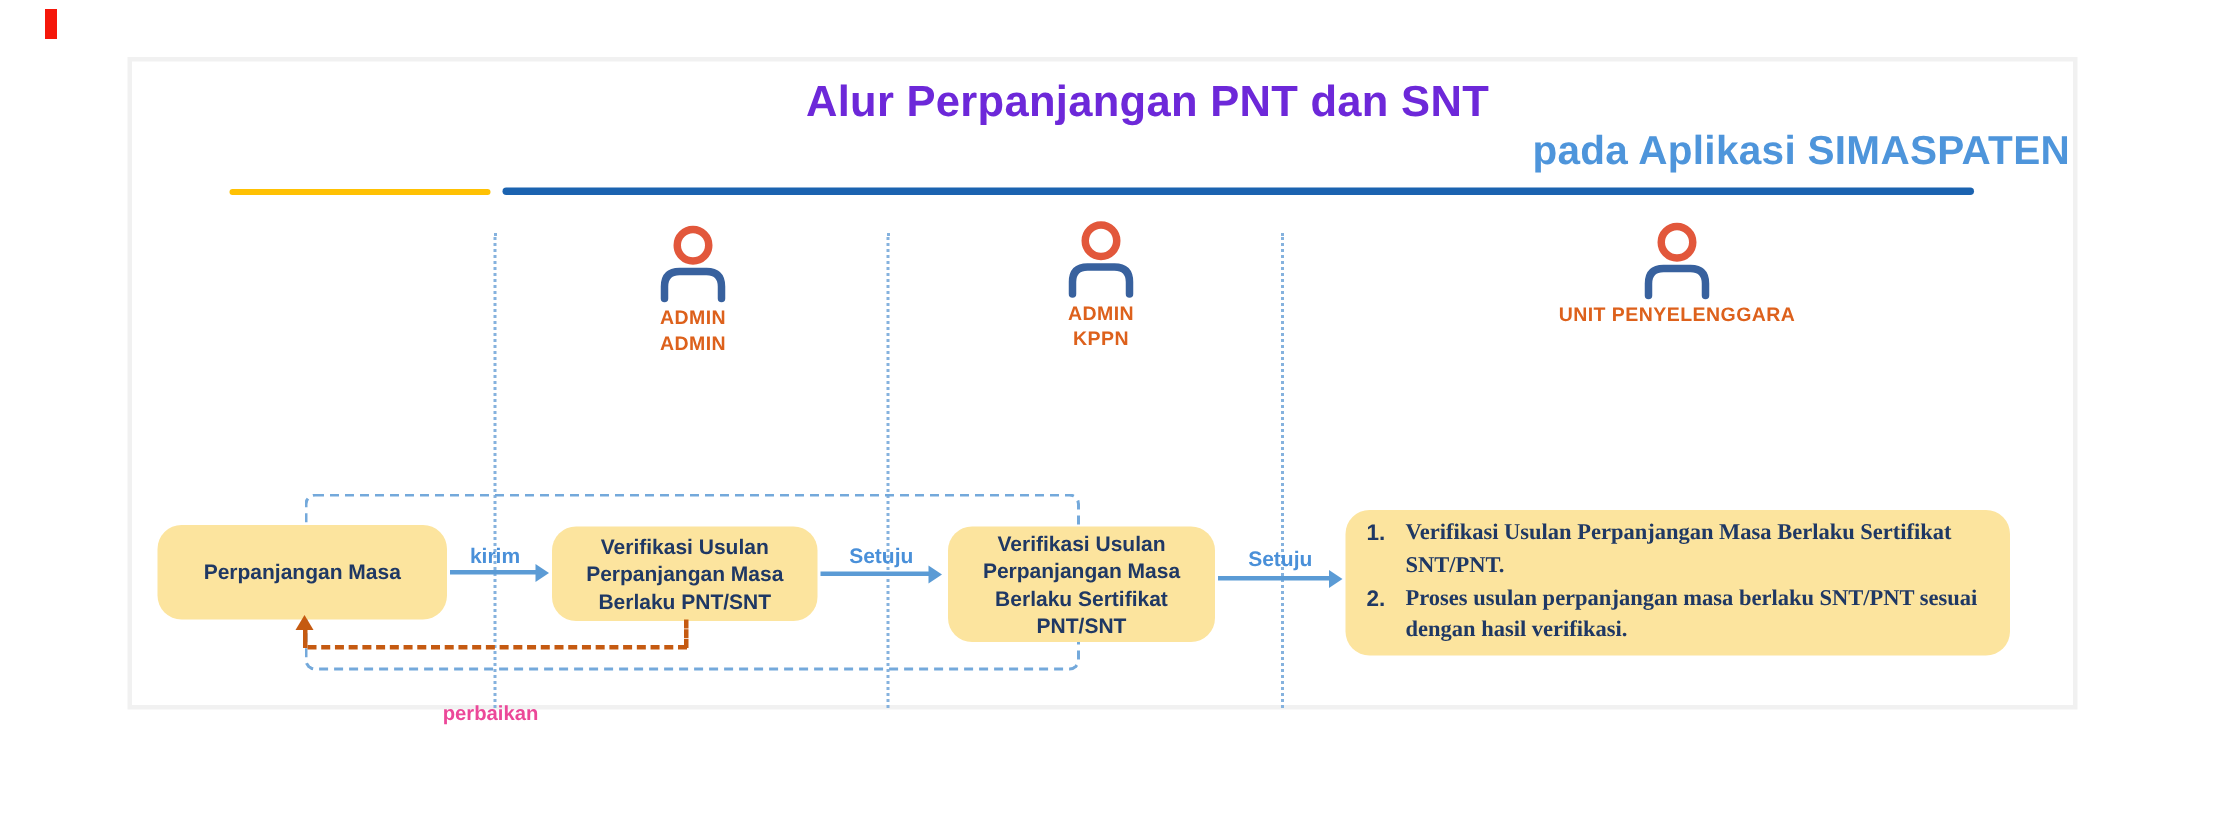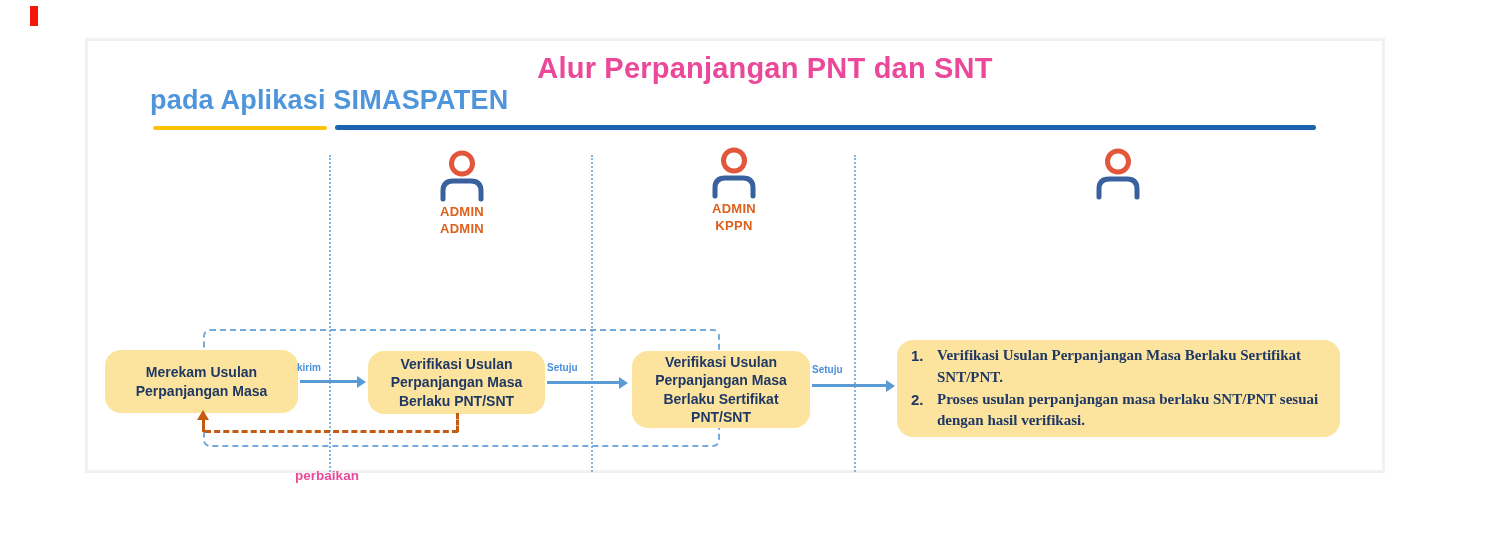--- a/index.html
+++ b/index.html
@@ -5,22 +5,22 @@
   html,body{margin:0;padding:0;background:#ffffff;}
   body{font-family:"Liberation Sans", sans-serif;}
   .stage{position:relative;width:1488px;height:543px;background:#ffffff;overflow:hidden;}
 
   .red-artifact{position:absolute;left:30px;top:6px;width:8px;height:20px;background:#f5170a;}
 
   .panel{position:absolute;left:85px;top:38px;width:1300px;height:435px;box-sizing:border-box;
          background:#ffffff;border:3px solid #f1f1f1;}
 
   .title{position:absolute;left:150px;top:52px;width:1230px;text-align:center;
-         font-size:29px;font-weight:bold;color:#ec4899;letter-spacing:.2px;}
-  .subtitle{position:absolute;left:150px;top:85px;width:1230px;text-align:left;
+         font-size:29px;font-weight:bold;color:#6d28d9;letter-spacing:.2px;}
+  .subtitle{position:absolute;left:150px;top:85px;width:1230px;text-align:right;
          font-size:27px;font-weight:bold;color:#4e95db;letter-spacing:.2px;}
   .rule-yellow{position:absolute;left:153px;top:126px;width:174px;height:4px;background:#ffc103;border-radius:2px;}
   .rule-blue{position:absolute;left:335px;top:125px;width:981px;height:5px;background:#1b63b0;border-radius:3px;}
 
   .lane-divider{position:absolute;top:155px;height:317px;width:0;border-left:2px dotted #85b2de;}
 
   .lane-head{position:absolute;text-align:center;}
   .lane-head svg{display:block;margin:0 auto;}
   .role-label{font-size:13px;font-weight:bold;color:#dd611c;letter-spacing:.3px;line-height:1.3;text-align:center;}
 
@@ -35,21 +35,21 @@
         display:flex;flex-direction:column;justify-content:center;padding:8px 18px 8px 14px;}
   .pbox-list ol{list-style:none;margin:0;padding:0;}
   .pbox-list li{display:flex;align-items:flex-start;}
   .pbox-list .num{width:26px;flex:0 0 26px;}
   .pbox-list .itxt{flex:1;font-family:Liberation Serif, serif;}
 
   .harrow{position:absolute;height:3px;}
   .harrow .shaft{position:absolute;left:0;right:7px;top:0;height:2.5px;background:#5b9bd5;}
   .harrow .head{position:absolute;right:0;top:-4.5px;width:0;height:0;
                 border-left:9px solid #5b9bd5;border-top:6px solid transparent;border-bottom:6px solid transparent;}
-  .flow-label{position:absolute;font-size:10px;font-weight:bold;color:#4a90d9;}
+  .flow-label{position:absolute;font-size:14px;font-weight:bold;color:#4a90d9;text-align:center;}
   .orange-label{position:absolute;font-size:13.5px;font-weight:bold;color:#ec4899;text-align:center;margin-top:44px;}
 
   .fb-v{position:absolute;width:0;border-left:3px dashed #c55a11;}
   .fb-h{position:absolute;height:0;border-top:3px dashed #c55a11;}
   .fb-up-head{position:absolute;width:0;height:0;
               border-bottom:10px solid #c55a11;border-left:6px solid transparent;border-right:6px solid transparent;}
 
   .caption{position:absolute;left:38px;top:502px;font-size:19.5px;font-style:italic;color:#000;}
 </style>
 </head>
@@ -87,27 +87,27 @@
     </svg>
     <div class="role-label">ADMIN</div>
     <div class="role-label">KPPN</div>
   </div>
 
   <div class="lane-head" style="left:1000px;top:148px;width:236px;">
     <svg width="56" height="54" viewBox="0 0 56 54">
       <circle cx="28" cy="13.5" r="10.5" fill="none" stroke="#e2573b" stroke-width="5"></circle>
       <path d="M9 49 v-8 q0-10 10-10 h18 q10 0 10 10 v8" fill="none" stroke="#38619e" stroke-width="5" stroke-linecap="round"></path>
     </svg>
+    <div class="role-label">UNIT PENYELENGGARA</div>
   </div>
 
   <div class="loop-rect"></div>
   <div class="orange-label" style="left:398px;top:306px;width:130px;">Pengajuan Ulang</div>
 
   <div class="pbox" style="left:105px;top:350px;width:193px;height:63px;">
-    <div>Merekam Usulan</div>
     <div>Perpanjangan Masa</div>
   </div>
 
   <div class="pbox" style="left:368px;top:351px;width:177px;height:63px;">
     <div>Verifikasi Usulan</div>
     <div>Perpanjangan Masa</div>
     <div>Berlaku PNT/SNT</div>
   </div>
 
   <div class="pbox" style="left:632px;top:351px;width:178px;height:77px;">

